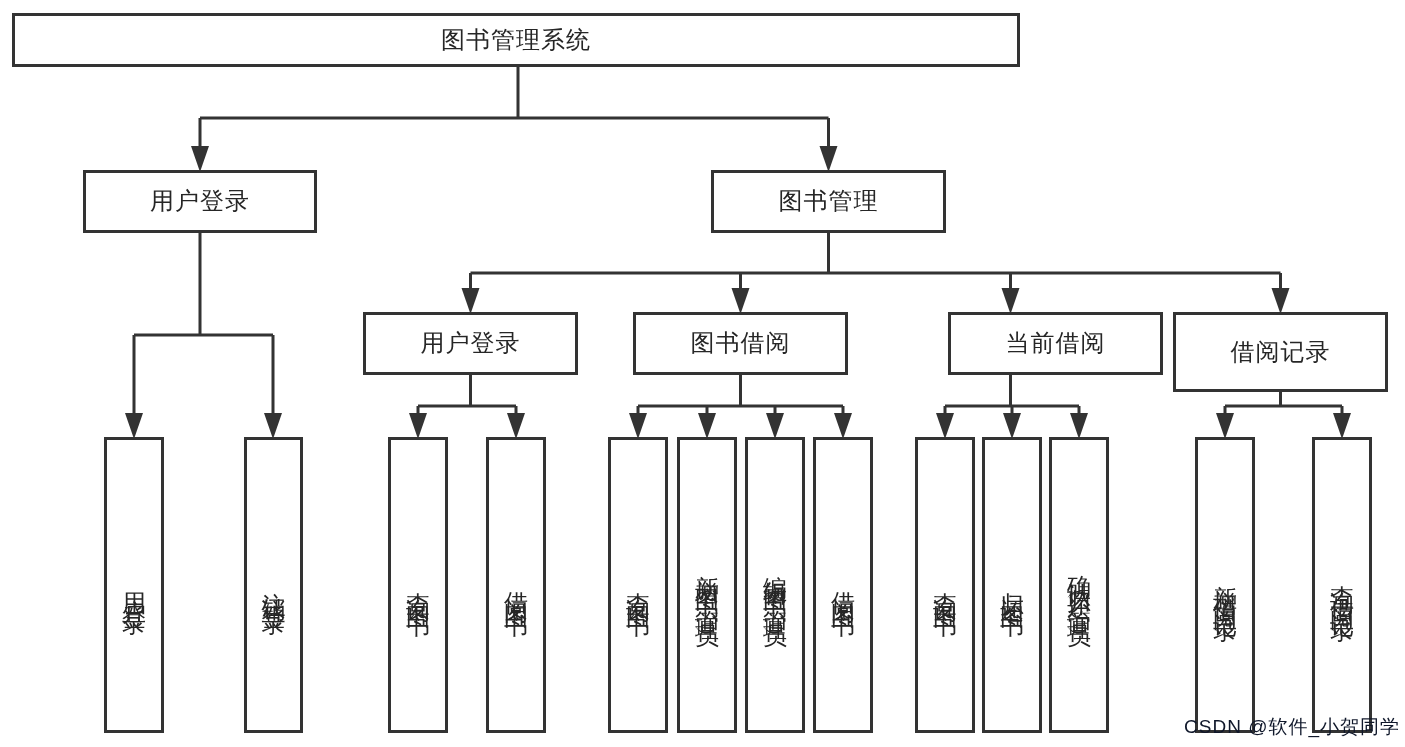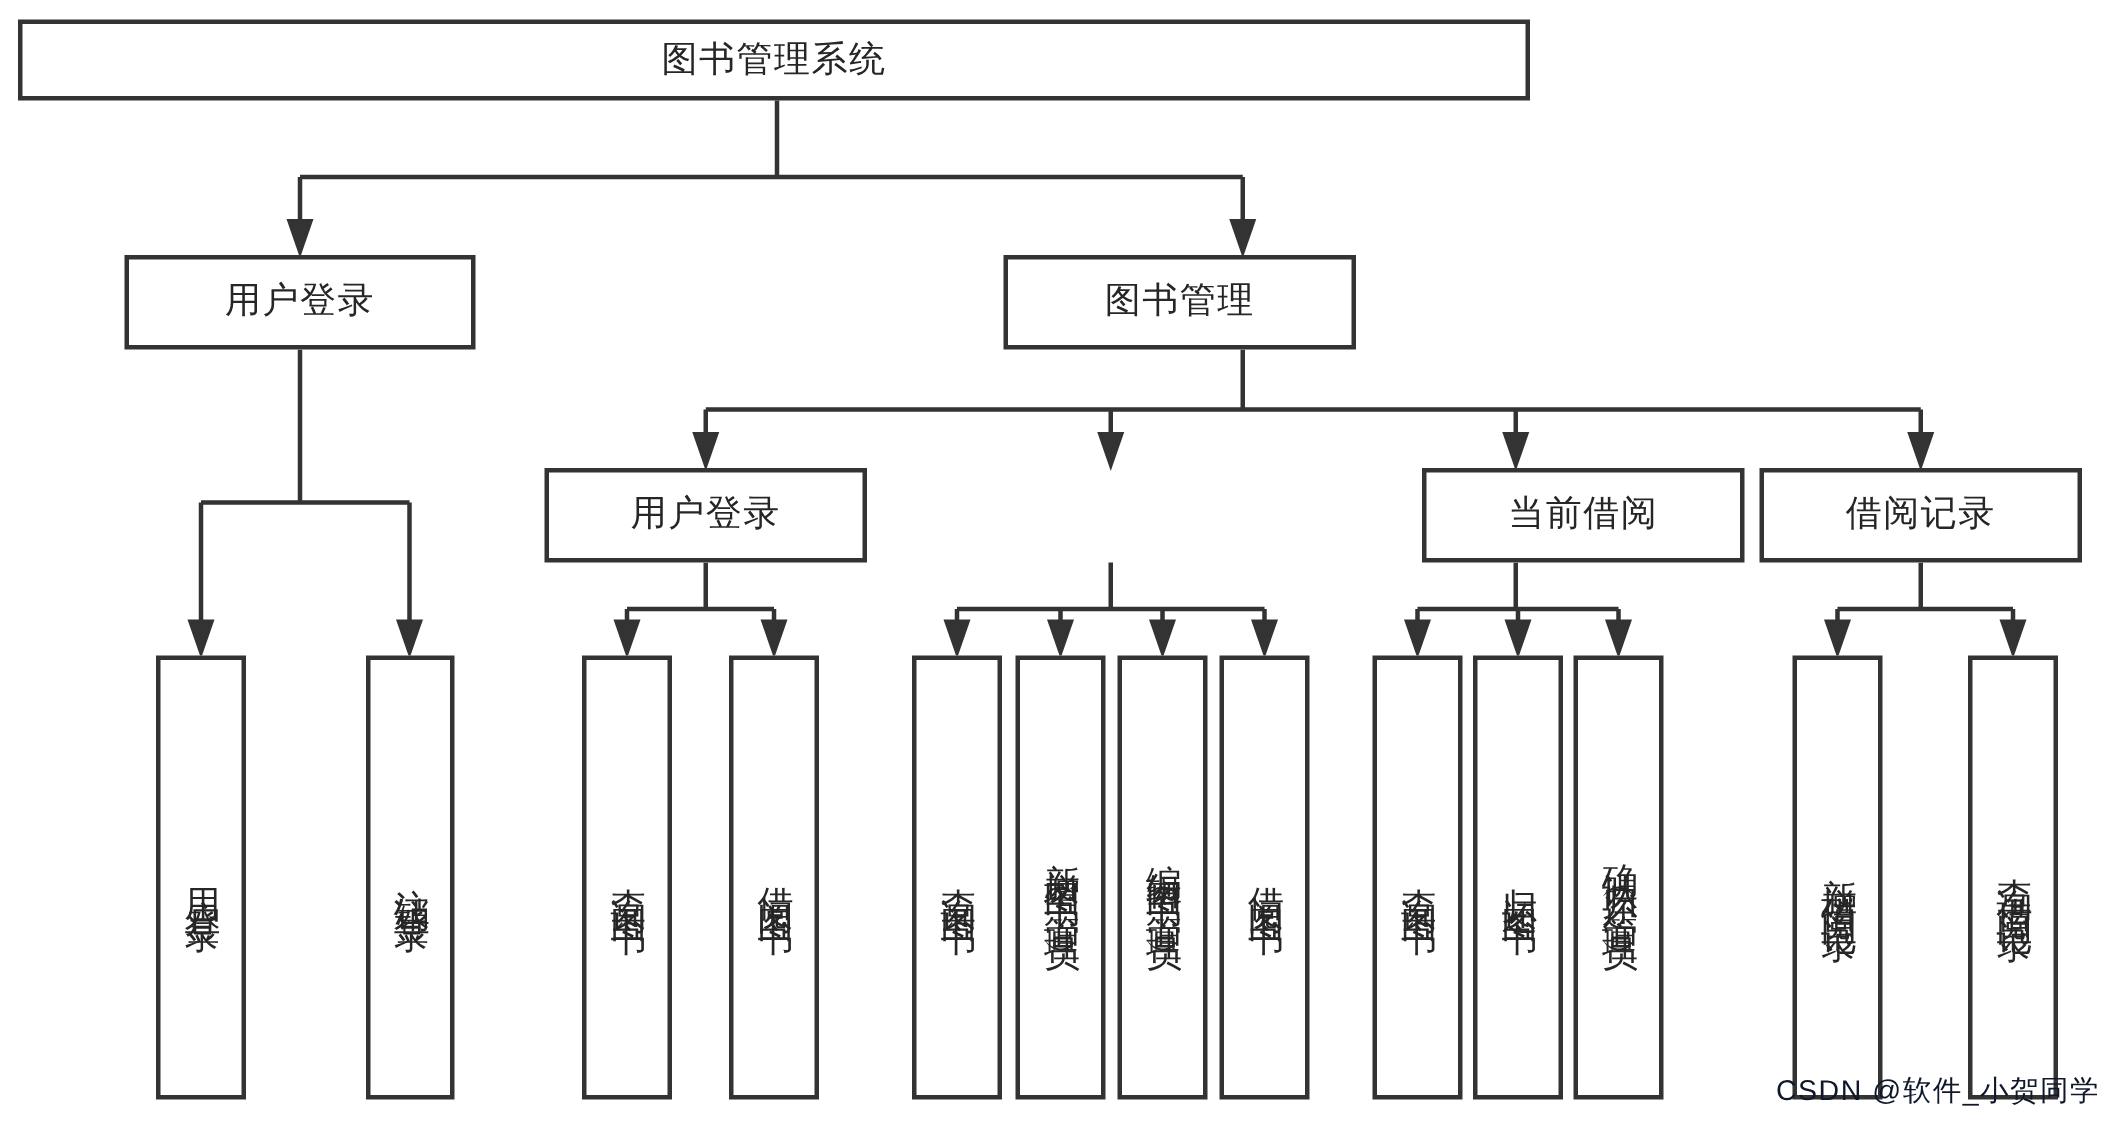--- a/index.html
+++ b/index.html
@@ -75,25 +75,26 @@
       <polygon points="1003,413 1021,413 1012,439"></polygon>
       <polygon points="1070,413 1088,413 1079,439"></polygon>
       <polygon points="1216,413 1234,413 1225,439"></polygon>
       <polygon points="1333,413 1351,413 1342,439"></polygon>
     </g>
   </svg>
 
   <div class="node" style="left:12px;top:13px;width:1008px;height:54px">图书管理系统</div>
 
   <div class="node" style="left:83px;top:170px;width:234px;height:63px">用户登录</div>
-  <div class="node" style="left:669px;top:170px;width:235px;height:63px">图书管理</div>
+  <div class="node" style="left:711px;top:170px;width:235px;height:63px">图书管理</div>
 
   <div class="node" style="left:363px;top:312px;width:215px;height:63px">用户登录</div>
+  <div class="node" style="left:633px;top:312px;width:215px;height:63px">图书借阅</div>
   <div class="node" style="left:948px;top:312px;width:215px;height:63px">当前借阅</div>
-  <div class="node" style="left:1173px;top:312px;width:215px;height:63px">借阅记录</div>
+  <div class="node" style="left:1173px;top:312px;width:215px;height:80px">借阅记录</div>
 
   <div class="node v" style="left:104px;top:437px;width:60px;height:296px">用户登录</div>
   <div class="node v" style="left:244px;top:437px;width:59px;height:296px">注销登录</div>
 
   <div class="node v" style="left:388px;top:437px;width:60px;height:296px">查询图书</div>
   <div class="node v" style="left:486px;top:437px;width:60px;height:296px">借阅图书</div>
 
   <div class="node v" style="left:608px;top:437px;width:60px;height:296px">查询图书</div>
   <div class="node v" style="left:677px;top:437px;width:60px;height:296px">新增图书（管理员）</div>
   <div class="node v" style="left:745px;top:437px;width:60px;height:296px">编辑图书（管理员）</div>

